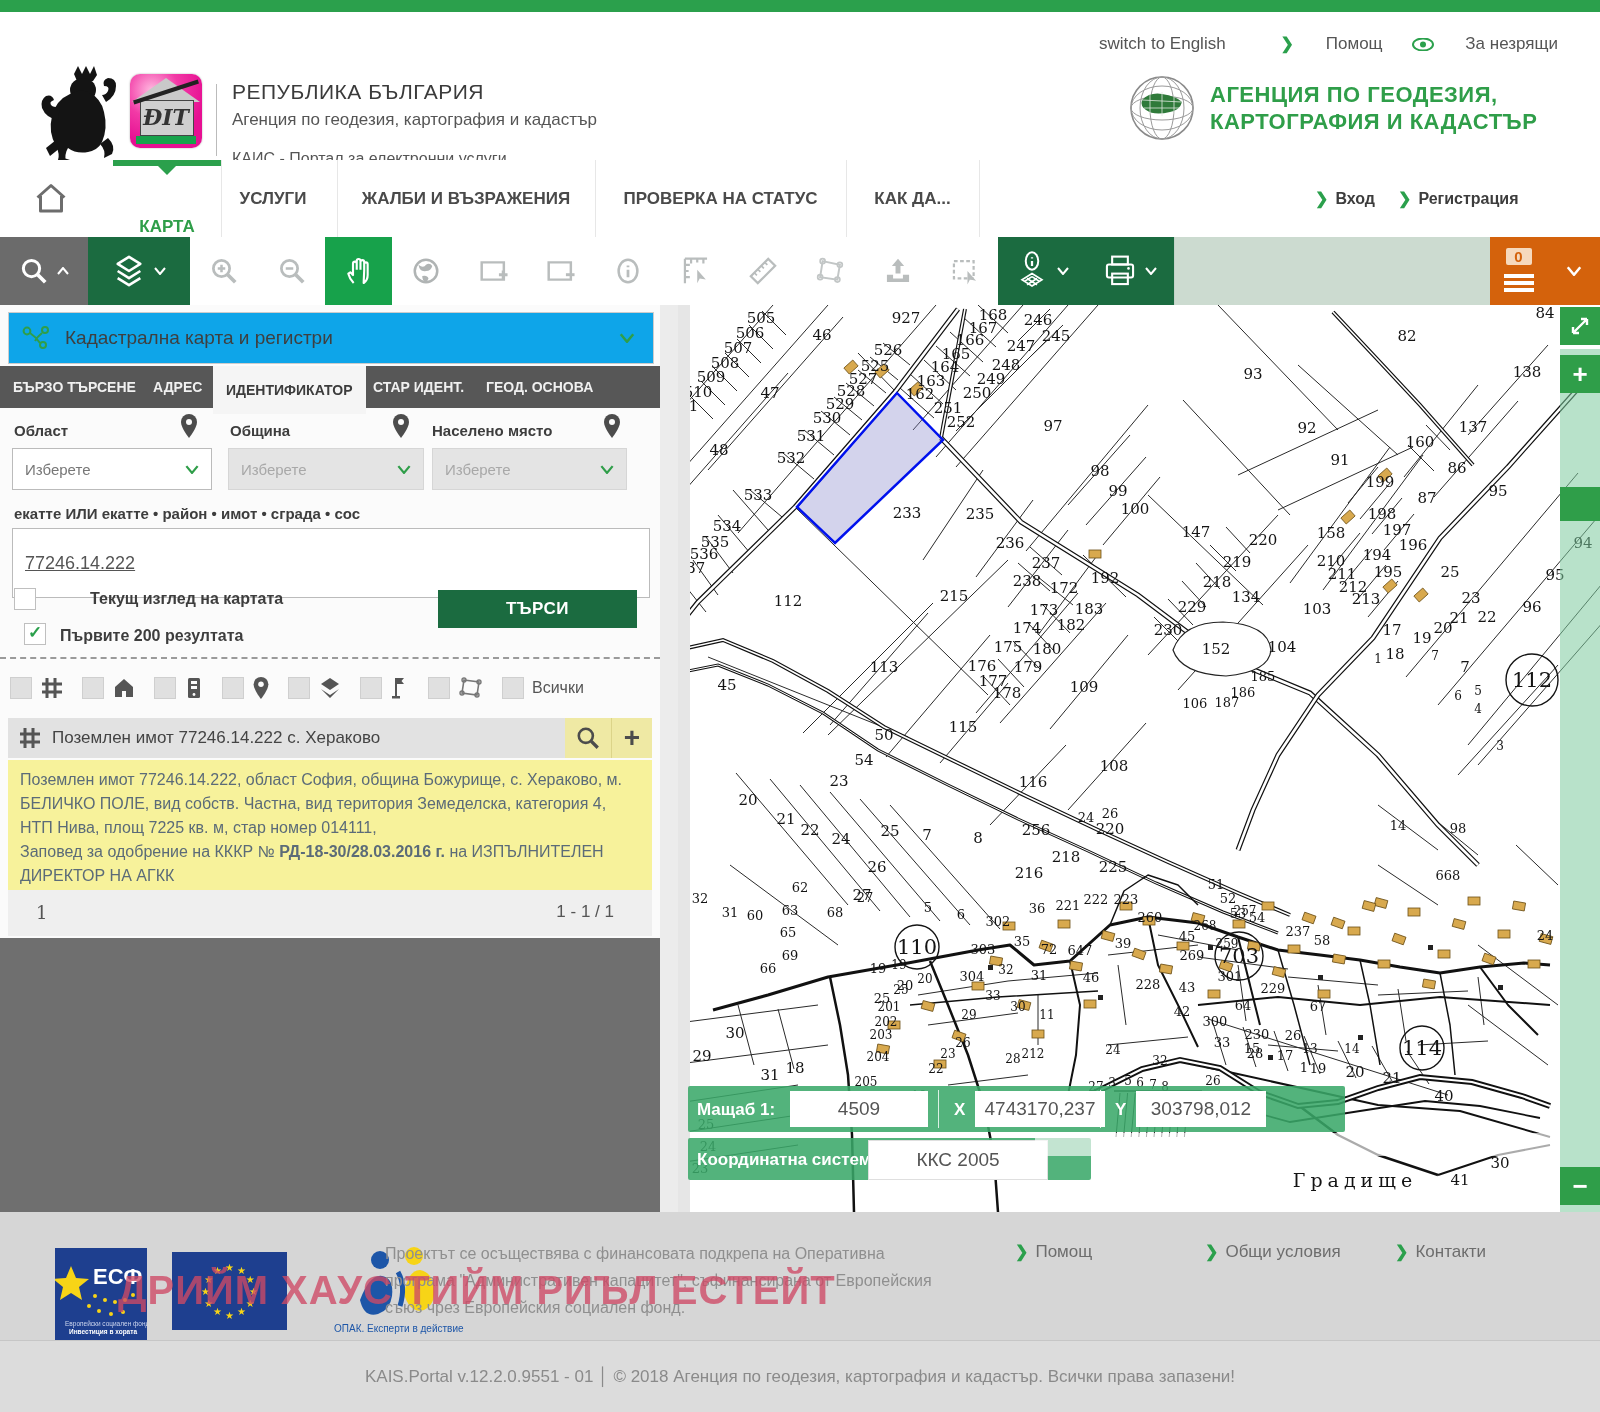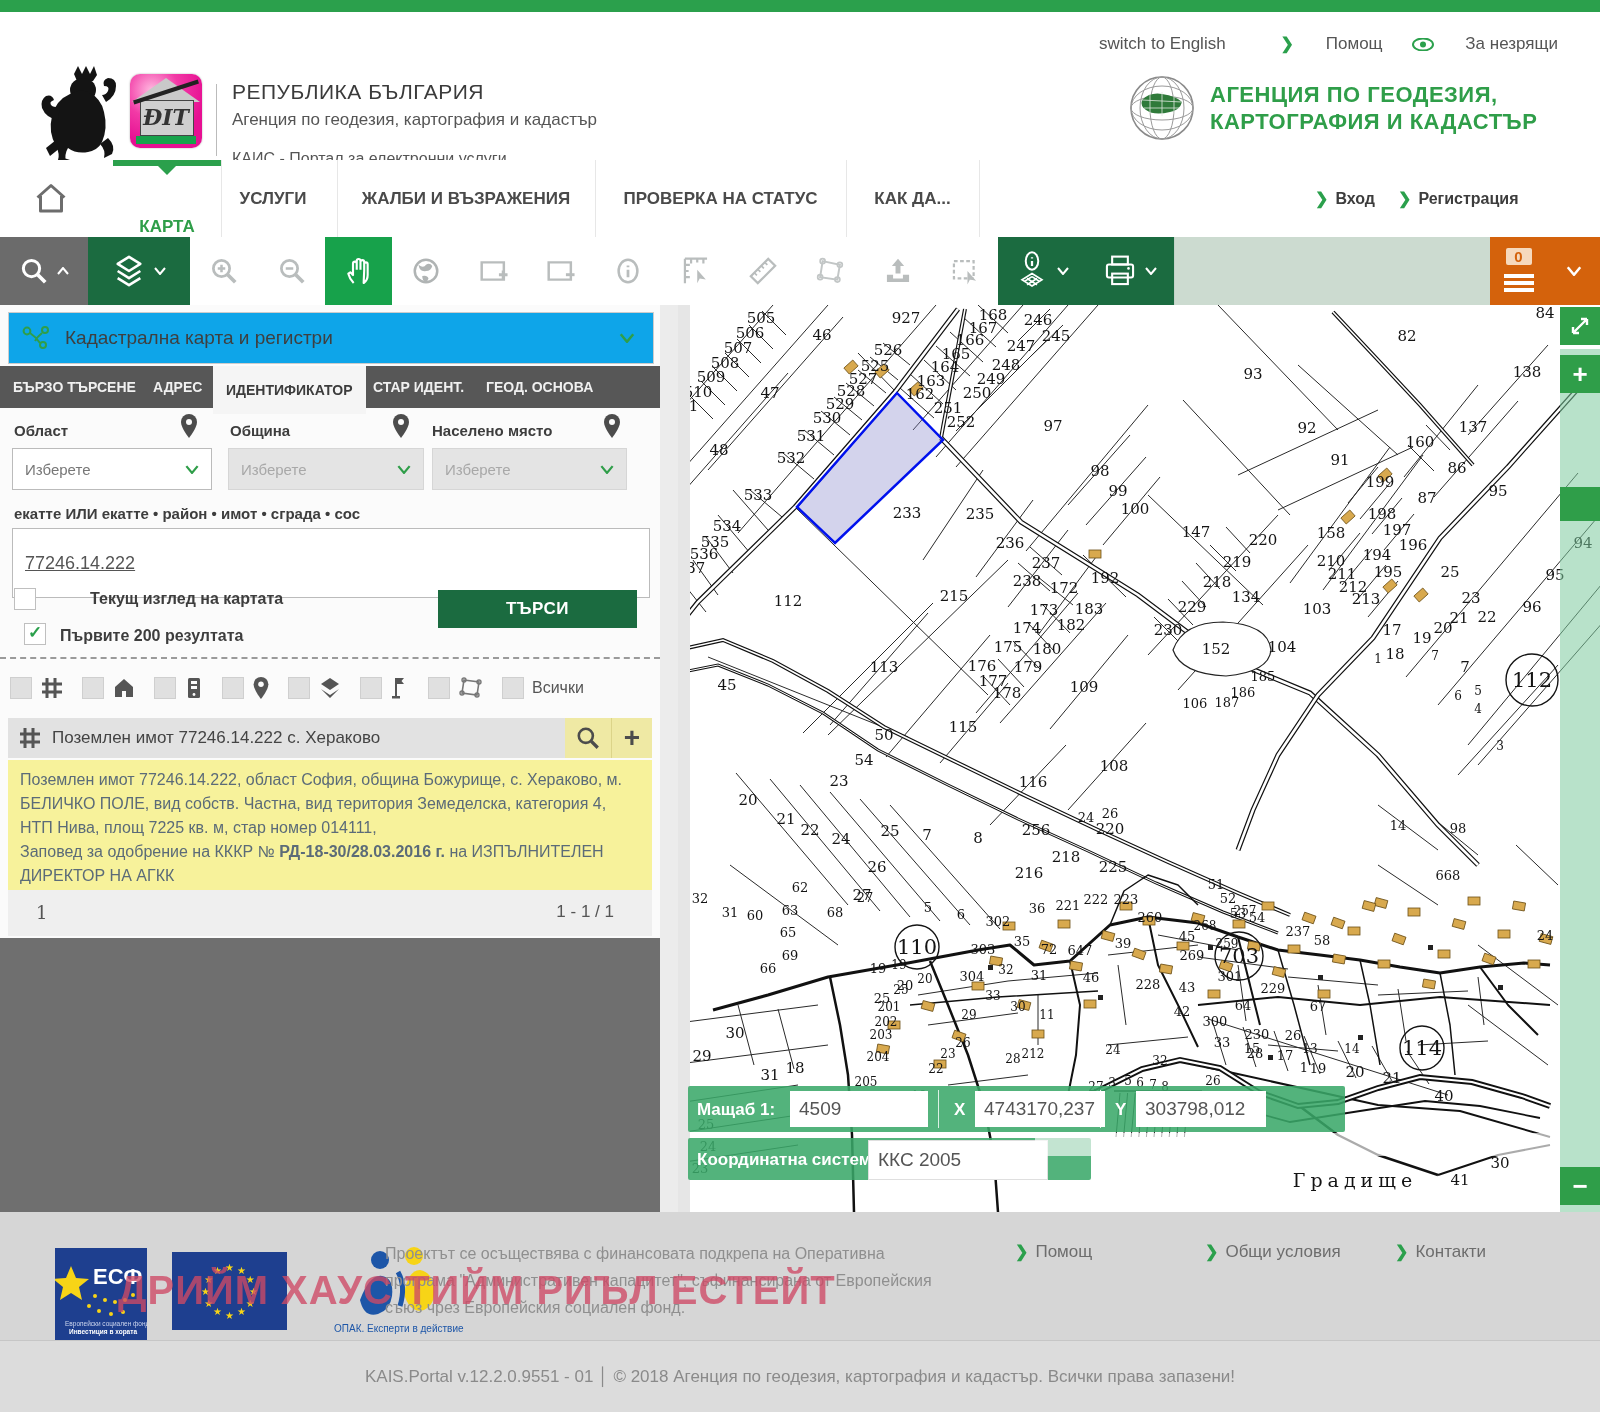--- a/index.html
+++ b/index.html
@@ -90,21 +90,21 @@
   .pgnum{position:absolute;left:28px;top:12px;font-family:"DejaVu Serif",serif;font-size:18px;color:#555;}
   .pgrange{position:absolute;right:38px;top:12px;font-size:17px;color:#555;}
   .panel-dark{left:0;top:633px;width:660px;height:274px;background:#6f6f6f;}
   .gutter{left:660px;top:305px;width:18px;height:907px;background:#ececec;}
   
   .map{left:678px;top:305px;width:922px;height:907px;background:#fff;overflow:hidden;}
   .map-scroll{position:absolute;left:0;top:0;width:12px;height:907px;background:#e6e6e6;}
   .greenbar{position:absolute;background:rgba(58,168,105,.87);border-radius:2px;color:#fff;padding-left:33px;}
   .gb-label{position:absolute;font-size:17px;font-weight:bold;color:#fff;}
   .gb-input{position:absolute;height:36px;background:#fff;border:none;font-size:19px;color:#555;
-            padding:0 9px;font-family:"Liberation Sans",sans-serif;}
+            padding:0 9px;font-family:"Liberation Sans",sans-serif;text-align:center;}
   .gb-vline{position:absolute;width:1px;background:rgba(255,255,255,.8);}
   .scalebar{position:absolute;left:357px;top:851px;width:525px;height:21px;background:rgba(62,172,108,.92);
             color:#fff;text-align:center;font-size:15px;line-height:21px;}
   .scalewhite{position:absolute;left:357px;top:828px;width:525px;height:23px;background:rgba(255,255,255,.65);}
   .zstrip{position:absolute;right:0;top:44px;width:40px;height:863px;background:rgba(126,203,158,.55);}
   .zbtn{position:absolute;left:0;width:40px;height:38px;background:#2f9e49;color:#fff;display:flex;
         align-items:center;justify-content:center;font-size:26px;font-weight:bold;cursor:pointer;}
   .zexpand{position:absolute;right:0;top:2px;width:40px;height:38px;background:#2f9e49;display:flex;
            align-items:center;justify-content:center;cursor:pointer;}
   

